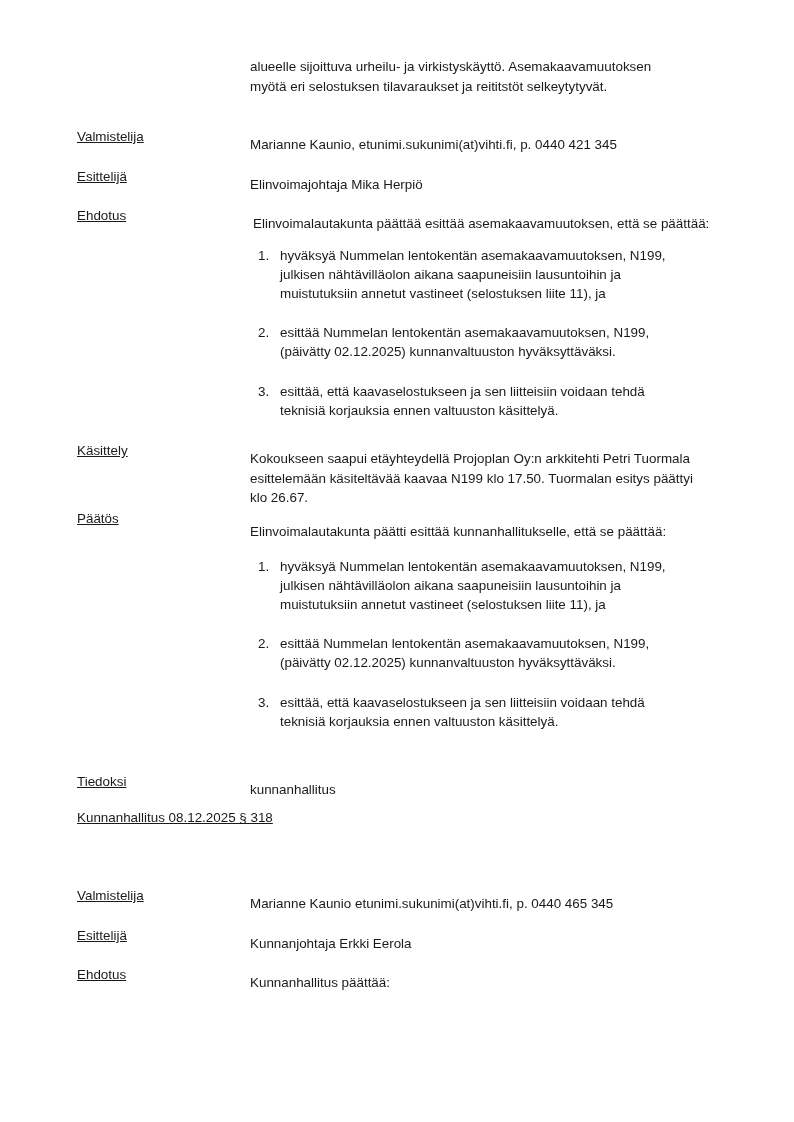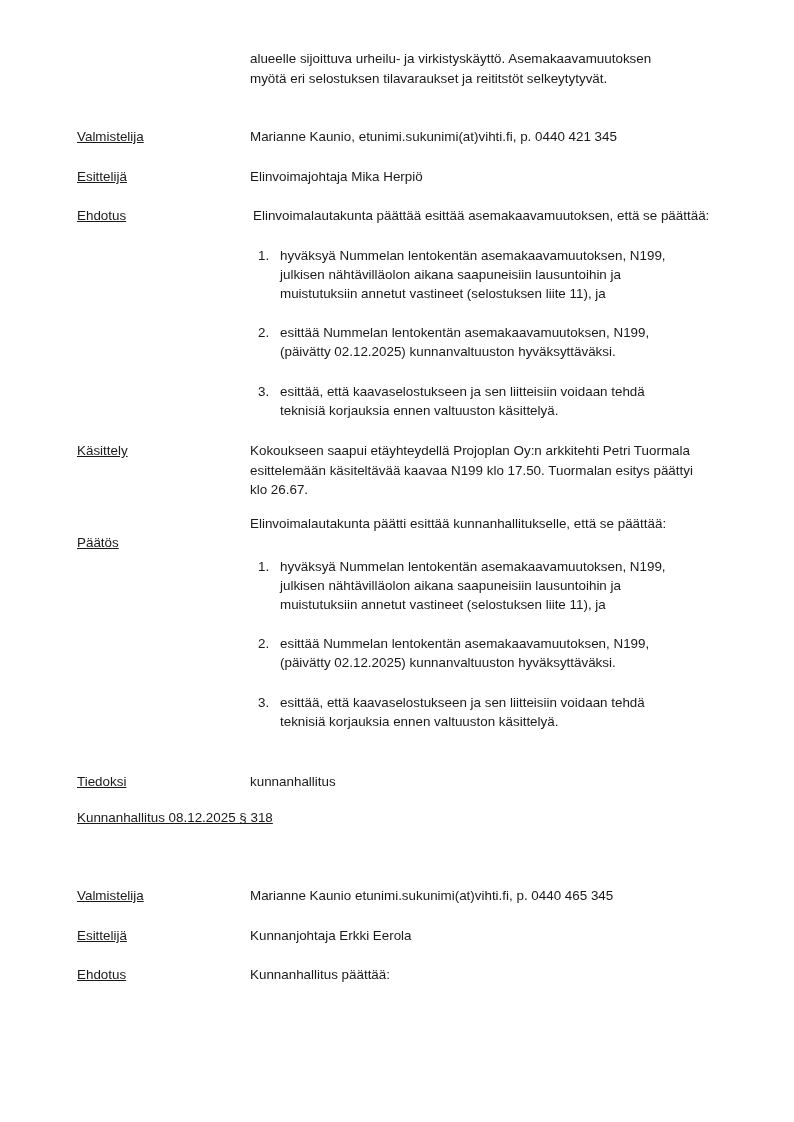--- a/index.html
+++ b/index.html
@@ -2,21 +2,21 @@
 <html><head>
   <meta charset="utf-8">
   <style>
     html, body { margin: 0; padding: 0; background: #ffffff; }
     body {
       width: 794px; height: 1122px; position: relative; overflow: hidden;
       font-family: "Liberation Sans", sans-serif; font-size: 13.4px; color: #1a1a1a;
     }
     .abs { position: absolute; white-space: nowrap; line-height: 18px; }
     .label { left: 77px; text-decoration: underline; }
-    .val { left: 250px; }
+    .val { left: 250px; margin-top: 8px; }
     .li-num { left: 258px; }
     .li-text { left: 280px; }
   </style>
 </head>
 <body>
 
 <div class="abs val" style="top:50px">alueelle sijoittuva urheilu- ja virkistyskäyttö. Asemakaavamuutoksen</div>
 <div class="abs val" style="top:70px">myötä  eri selostuksen tilavaraukset ja reititstöt selkeytytyvät.</div>
 
 <div class="abs label" style="top:128px">Valmistelija</div>
@@ -41,21 +41,21 @@
   <div class="abs li-num" style="top:383px">3.</div>
   <div class="abs li-text" style="top:383px">esittää, että kaavaselostukseen ja sen liitteisiin voidaan tehdä</div>
   <div class="abs li-text" style="top:402px">teknisiä korjauksia ennen valtuuston käsittelyä.</div>
 </div>
 
 <div class="abs label" style="top:442px">Käsittely</div>
 <div class="abs val" style="top:442px">Kokoukseen saapui etäyhteydellä Projoplan Oy:n arkkitehti Petri Tuormala</div>
 <div class="abs val" style="top:462px">esittelemään käsiteltävää kaavaa N199 klo 17.50. Tuormalan esitys päättyi</div>
 <div class="abs val" style="top:481px">klo 26.67.</div>
 
-<div class="abs label" style="top:534px">Päätös</div>
+<div class="abs label" style="top:510px">Päätös</div>
 <div class="abs val" style="top:515px">Elinvoimalautakunta päätti esittää kunnanhallitukselle, että se päättää:</div>
 
 <div>
   <div class="abs li-num" style="top:558px">1.</div>
   <div class="abs li-text" style="top:558px">hyväksyä Nummelan lentokentän asemakaavamuutoksen, N199,</div>
   <div class="abs li-text" style="top:577px">julkisen nähtävilläolon aikana saapuneisiin lausuntoihin ja</div>
   <div class="abs li-text" style="top:596px">muistutuksiin annetut vastineet (selostuksen liite 11), ja</div>
 
   <div class="abs li-num" style="top:635px">2.</div>
   <div class="abs li-text" style="top:635px">esittää Nummelan lentokentän asemakaavamuutoksen, N199,</div>

